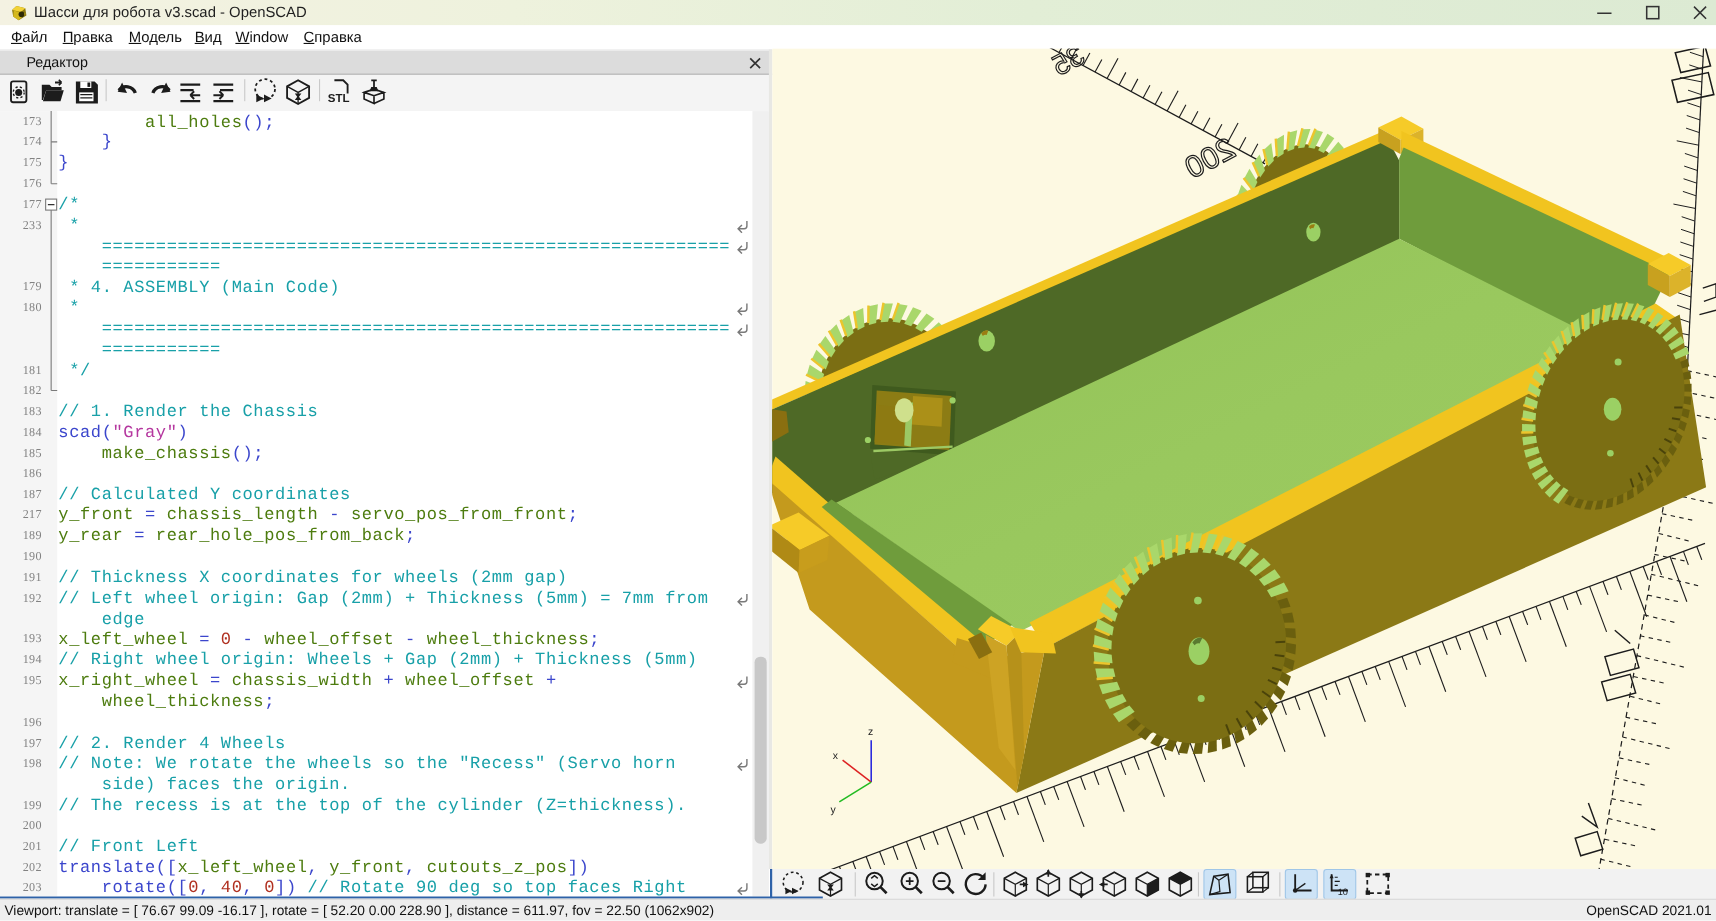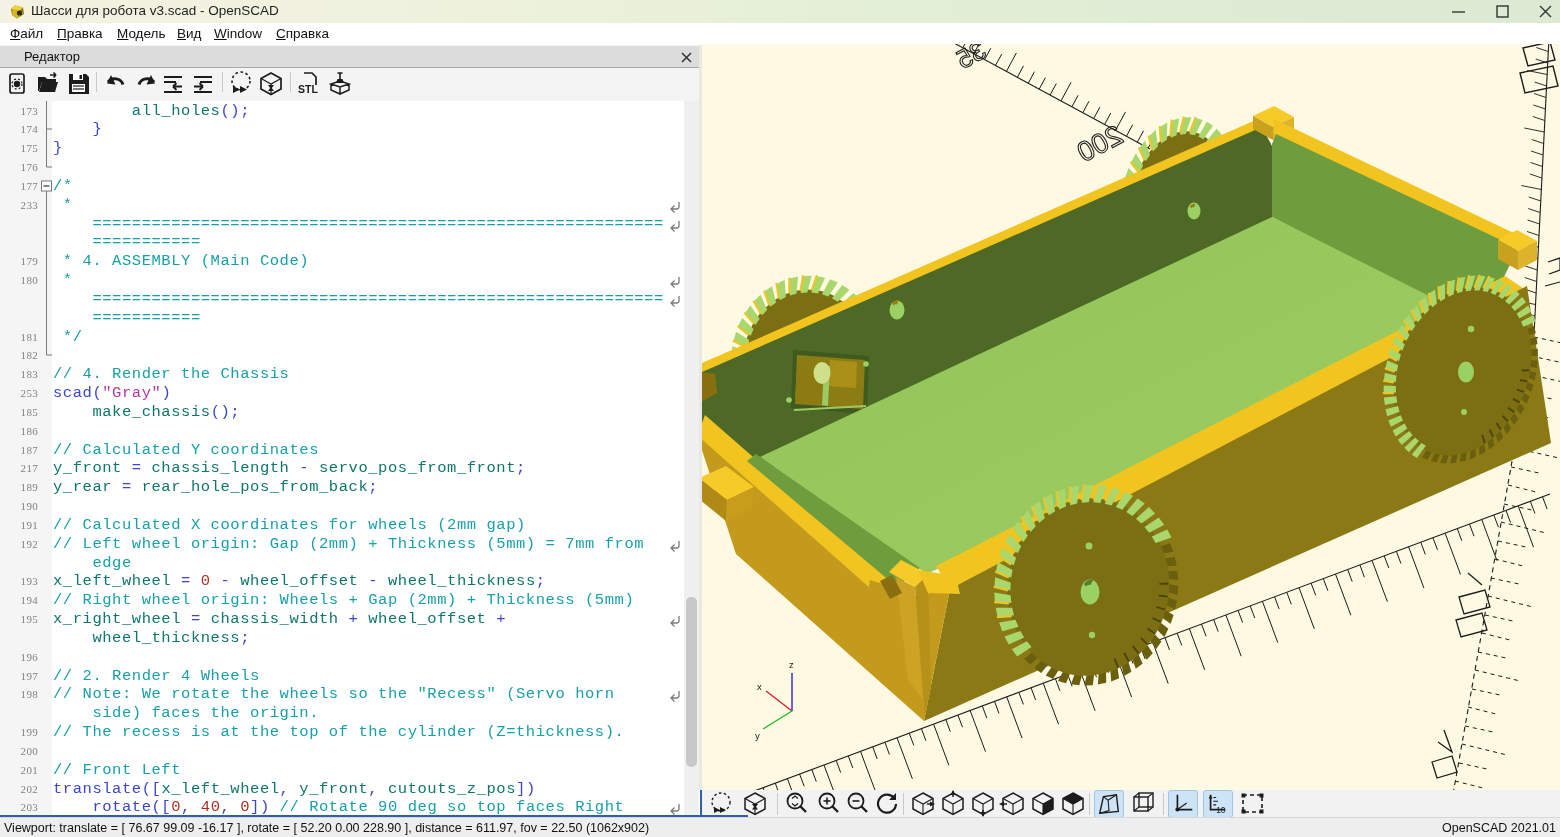--- a/index.html
+++ b/index.html
@@ -11,21 +11,21 @@
 #menu span{position:absolute;top:3px}
 #edhead{position:absolute;left:0;top:45px;width:702px;height:23px;background:#dcdcdc;border-top:1px solid #f5f5f5;border-bottom:1px solid #a8a8a8;font-size:13px;color:#111}
 #edtool{position:absolute;left:0;top:68px;width:702px;height:33px;background:#f4f4f4}
 .tbi{position:absolute;top:3px}
 .tsep{position:absolute;top:4px;width:1px;height:20px;background:#c9c9c9}
 #edit{position:absolute;left:0;top:101px;width:684px;height:714px;background:#ffffff;overflow:hidden}
 #gut{position:absolute;left:0;top:0;width:52px;height:714px;background:#f5f5f5}
 .ln{position:absolute;left:0;width:38px;text-align:right;font-family:Liberation Serif, serif;font-size:11px;letter-spacing:0.3px;line-height:18.8px;color:#828282}
 .cr{position:absolute;left:53px;white-space:pre;font-family:"Liberation Mono",monospace;font-size:15.5px;letter-spacing:0.55px;line-height:18.8px}
 .wm{position:absolute;left:668px}
-.i{color:#0f766e}.k{color:#3b46cc}.c{color:#18a0a8}.n{color:#b03020}.s{color:#b5379f}
+.i{color:#4d7c0f}.k{color:#3b46cc}.c{color:#18a0a8}.n{color:#b03020}.s{color:#b5379f}
 #sb{position:absolute;left:684px;top:101px;width:15px;height:714px;background:#f0f0f0}
 #sbt{position:absolute;left:686px;top:597px;width:11px;height:170px;background:#c8c8c8;border-radius:5px}
 #bluebar{position:absolute;left:0;top:815px;width:748px;height:2px;background:#2e62a8}
 #bluev{position:absolute;left:700px;top:790px;width:2px;height:27px;background:#2e62a8}
 #divider{position:absolute;left:699px;top:45px;width:3px;height:745px;background:#e8e8e4}
 #scene{position:absolute;left:702px;top:44px}
 #b3bar{position:absolute;left:702px;top:790px;width:858px;height:27px;background:#f2f2f2}
 .b3{position:absolute;top:0}
 .b3.hl{background:#cde3f6;border:1px solid #9fc6e8;border-radius:3px}
 .vsep{position:absolute;top:3px;width:1px;height:22px;background:#c9c9c9}
@@ -167,37 +167,37 @@
 <div class="cr" style="top:188.9px"><span class="c">    ==========================================================</span></div>
 <div class="wm" style="top:191.9px"><svg width="13" height="12" viewBox="0 0 13 12">
           <path d="M11 1 v4.5 a2.5 2.5 0 0 1 -2.5 2.5 H3.5 M6.5 4.5 L3 8 l3.5 3.5" fill="none" stroke="#7a7a7a" stroke-width="1.3"></path>
         </svg></div>
 <div class="cr" style="top:207.7px"><span class="c">    ===========</span></div>
 <div class="ln" style="top:226.6px">181</div>
       <div class="cr" style="top:226.6px"><span class="c"> */</span></div>
 <div class="ln" style="top:245.4px">182</div>
       <div class="cr" style="top:245.4px"></div>
 <div class="ln" style="top:264.2px">183</div>
-      <div class="cr" style="top:264.2px"><span class="c">// 4. Render the Chassis</span></div>
-<div class="ln" style="top:283.1px">253</div>
+      <div class="cr" style="top:264.2px"><span class="c">// 1. Render the Chassis</span></div>
+<div class="ln" style="top:283.1px">184</div>
       <div class="cr" style="top:283.1px"><span class="k">scad</span><span class="k">(</span><span class="s">"Gray"</span><span class="k">)</span></div>
 <div class="ln" style="top:301.9px">185</div>
       <div class="cr" style="top:301.9px"><span class="i">    </span><span class="i">make_chassis</span><span class="k">();</span></div>
 <div class="ln" style="top:320.7px">186</div>
       <div class="cr" style="top:320.7px"></div>
 <div class="ln" style="top:339.5px">187</div>
       <div class="cr" style="top:339.5px"><span class="c">// Calculated Y coordinates</span></div>
 <div class="ln" style="top:358.4px">217</div>
       <div class="cr" style="top:358.4px"><span class="i">y_front </span><span class="k">= </span><span class="i">chassis_length </span><span class="k">- </span><span class="i">servo_pos_from_front</span><span class="k">;</span></div>
 <div class="ln" style="top:377.2px">189</div>
       <div class="cr" style="top:377.2px"><span class="i">y_rear </span><span class="k">= </span><span class="i">rear_hole_pos_from_back</span><span class="k">;</span></div>
 <div class="ln" style="top:396.0px">190</div>
       <div class="cr" style="top:396.0px"></div>
 <div class="ln" style="top:414.9px">191</div>
-      <div class="cr" style="top:414.9px"><span class="c">// Calculated X coordinates for wheels (2mm gap)</span></div>
+      <div class="cr" style="top:414.9px"><span class="c">// Thickness X coordinates for wheels (2mm gap)</span></div>
 <div class="ln" style="top:433.7px">192</div>
       <div class="cr" style="top:433.7px"><span class="c">// Left wheel origin: Gap (2mm) + Thickness (5mm) = 7mm from</span></div>
 <div class="wm" style="top:436.7px"><svg width="13" height="12" viewBox="0 0 13 12">
           <path d="M11 1 v4.5 a2.5 2.5 0 0 1 -2.5 2.5 H3.5 M6.5 4.5 L3 8 l3.5 3.5" fill="none" stroke="#7a7a7a" stroke-width="1.3"></path>
         </svg></div>
 <div class="cr" style="top:452.5px"><span class="c">    edge</span></div>
 <div class="ln" style="top:471.3px">193</div>
       <div class="cr" style="top:471.3px"><span class="i">x_left_wheel </span><span class="k">= </span><span class="n">0 </span><span class="k">- </span><span class="i">wheel_offset </span><span class="k">- </span><span class="i">wheel_thickness</span><span class="k">;</span></div>
 <div class="ln" style="top:490.2px">194</div>
       <div class="cr" style="top:490.2px"><span class="c">// Right wheel origin: Wheels + Gap (2mm) + Thickness (5mm)</span></div>

